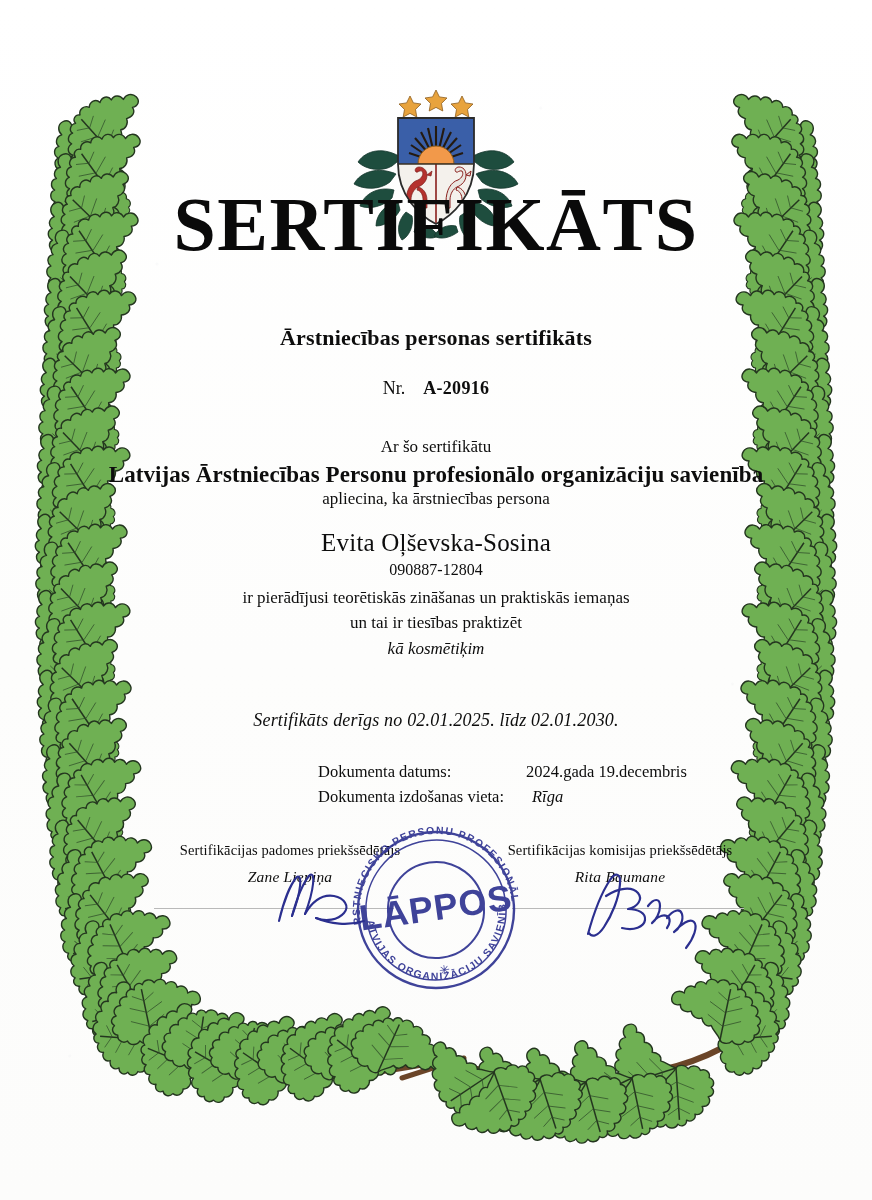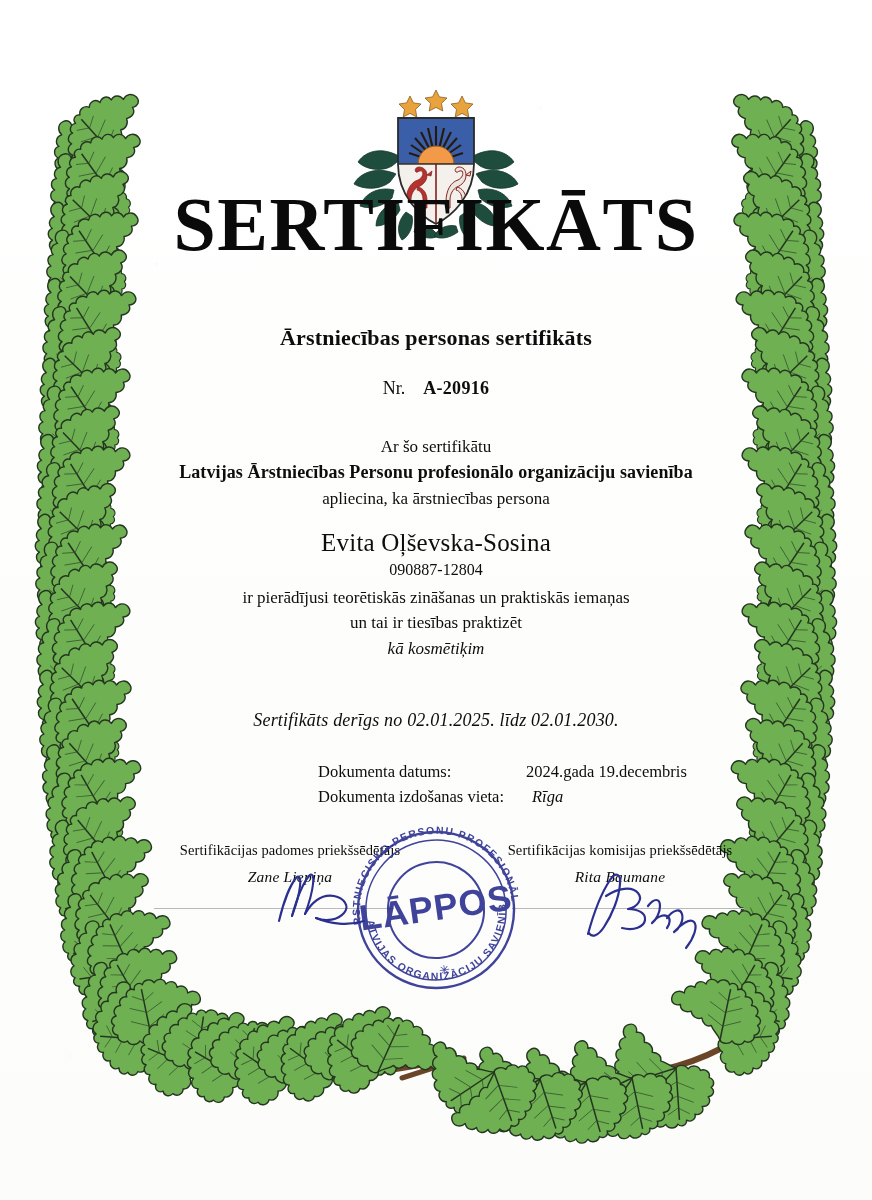--- a/index.html
+++ b/index.html
@@ -62,21 +62,21 @@
   }
   #number-row {
     top: 378px;
     font-size: 18px;
   }
   #number-row .nr-label { font-weight: normal; }
   #number-row .nr-value { font-weight: bold; margin-left: 18px; letter-spacing: .3px; }
 
   
   #line-withthis { top: 437px;  font-size: 17px; font-family: Liberation Serif, serif; }
-  #issuer        { top: 462px;  font-size: 18px; font-weight: bold; letter-spacing: .1px; }
+  #issuer        { top: 462px;  font-size: 23px; font-weight: bold; letter-spacing: .1px; }
   #line-certifies{ top: 489px;  font-size: 17px; }
   #person-name   { top: 529px;  font-size: 25px; font-weight: normal; letter-spacing: .2px; }
   #person-id     { top: 561px;  font-size: 16px; }
   #line-proven   { top: 588px;  font-size: 17px; }
   #line-right    { top: 613px;  font-size: 17px; }
   #line-role     { top: 639px;  font-size: 17px; font-style: italic; }
 
   #validity {
     top: 710px;
     font-size: 18px;

